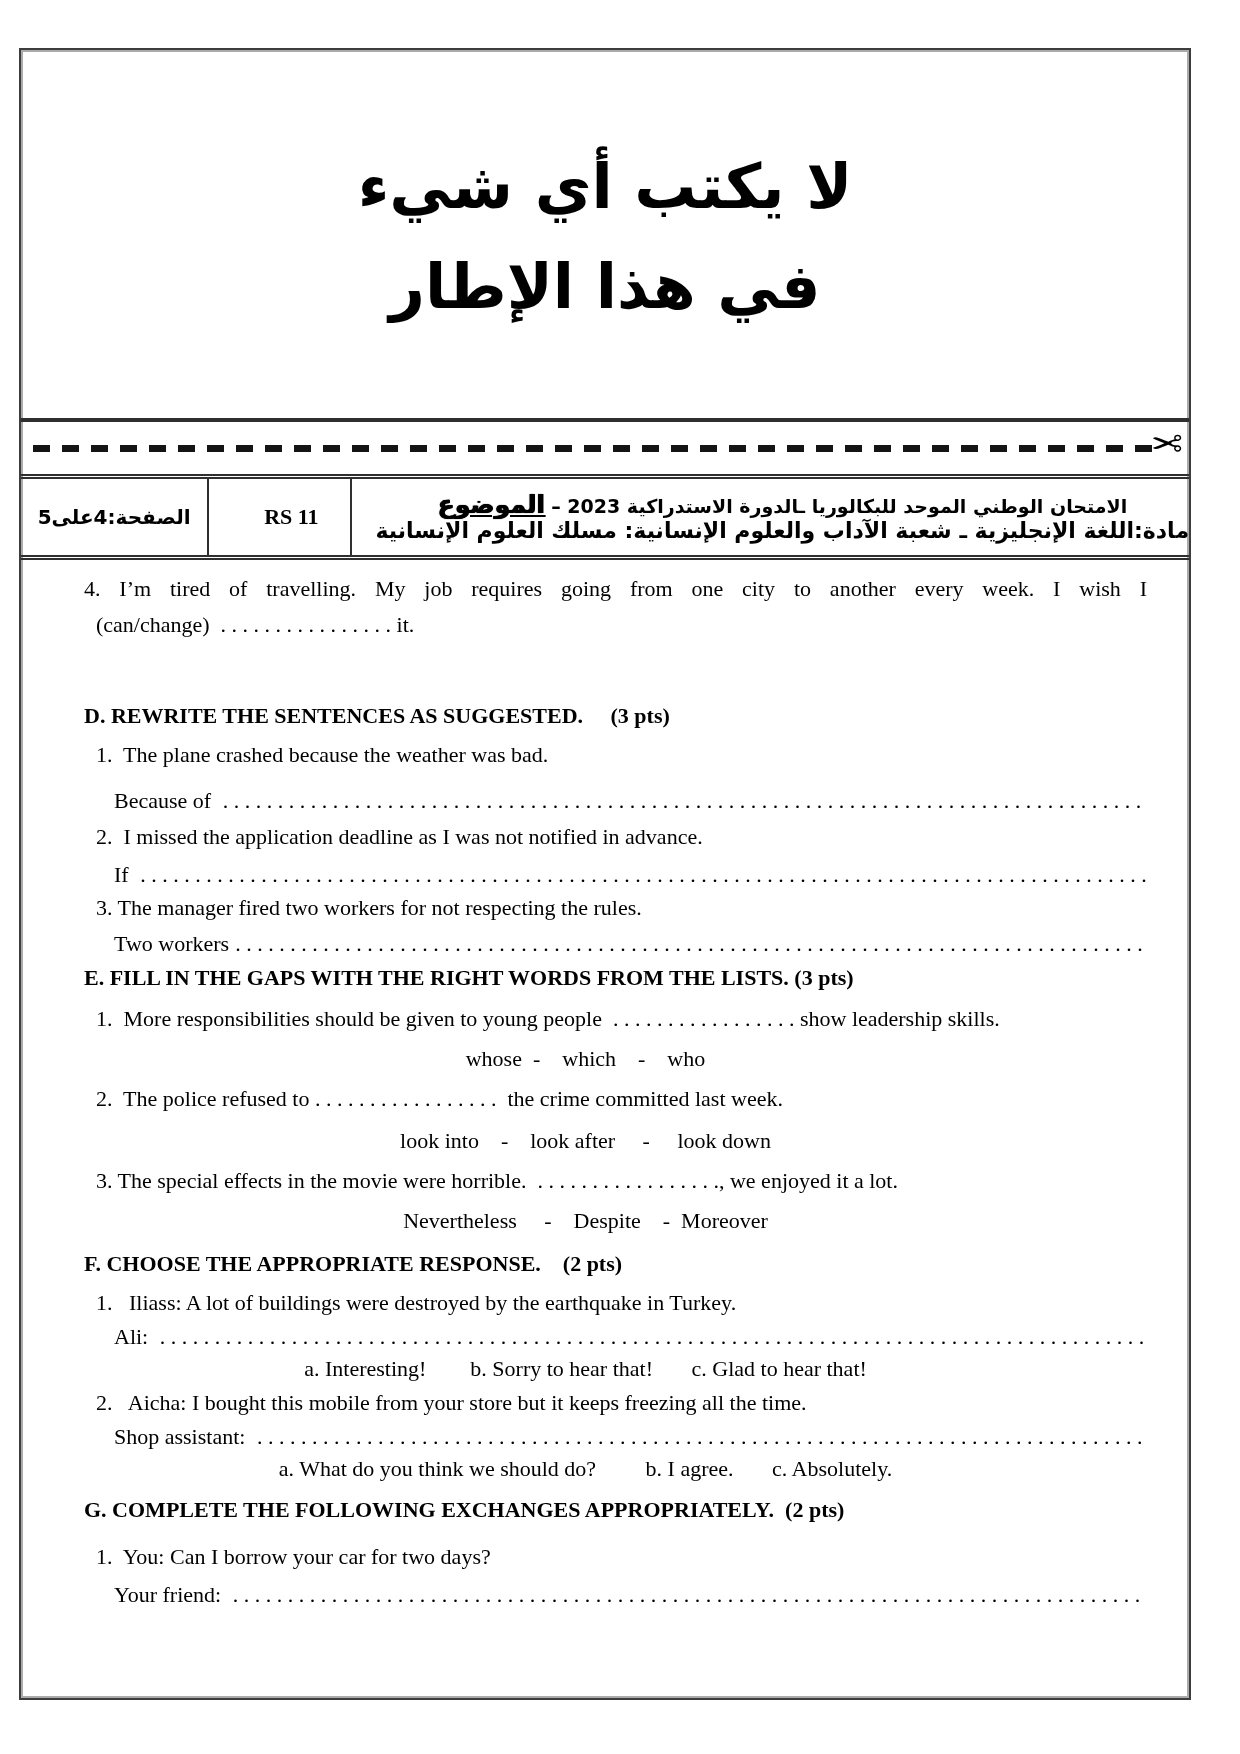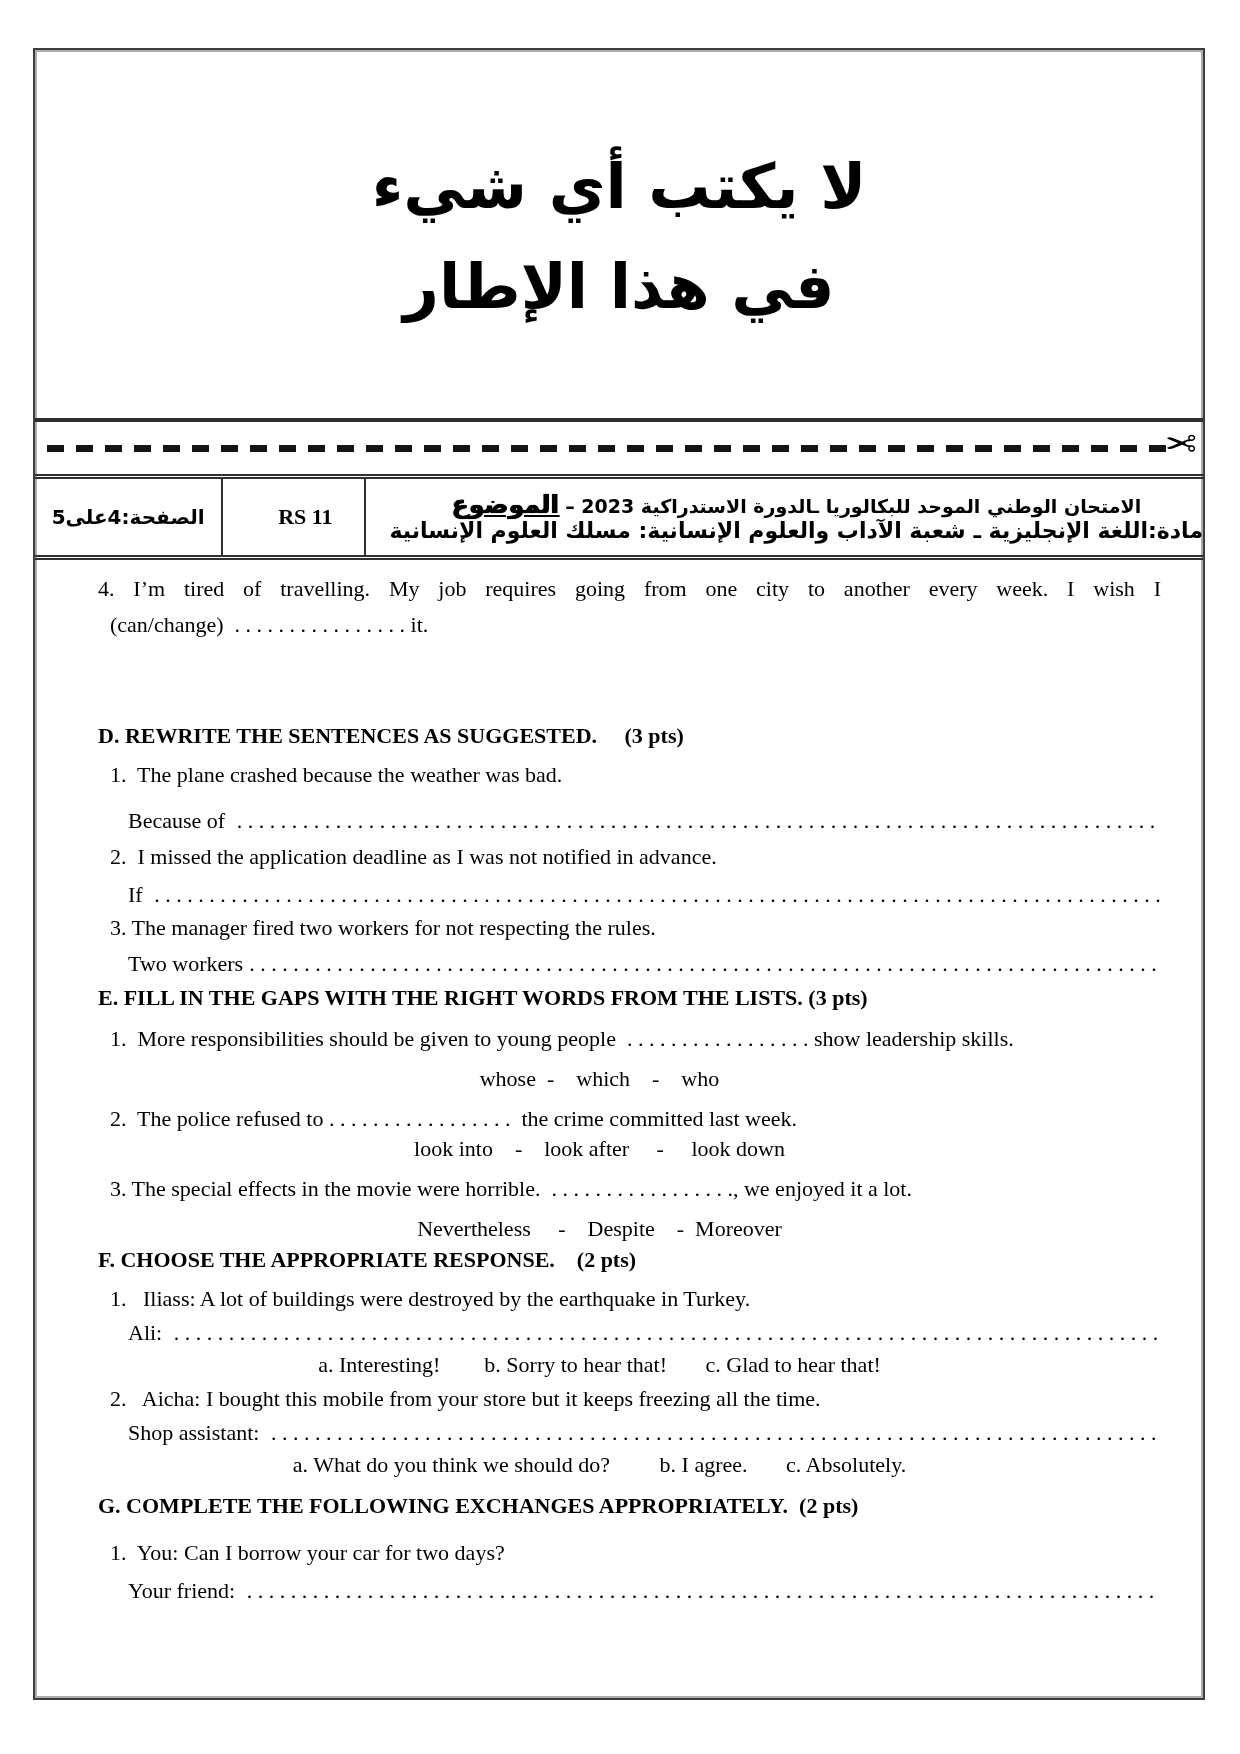--- a/index.html
+++ b/index.html
@@ -1,18 +1,18 @@
 <!DOCTYPE html>
 <html lang="en"><head>
 <meta charset="utf-8">
 <style>
   html,body{margin:0;padding:0;background:#ffffff;}
   body{width:1240px;height:1754px;position:relative;font-family:"Liberation Serif",serif;color:#000;}
   .page-frame{
-    position:absolute;left:33px;top:48px;width:1172px;height:1652px;
+    position:absolute;left:19px;top:48px;width:1172px;height:1652px;
     border:2px solid #3d3d3d;box-shadow:inset 0 0 0 2px #ababab;
     display:flex;flex-direction:column;box-sizing:border-box;background:#fff;
   }
   
   .no-write{height:372px;border-bottom:4px solid #2f2f2f;display:flex;flex-direction:column;
     align-items:center;justify-content:center;box-sizing:border-box;padding-top:6px;}
   .no-write .ar-big{font-family:"DejaVu Sans",sans-serif;font-weight:bold;font-size:62px;
     line-height:100px;direction:rtl;white-space:pre;}
   
   .cut-row{height:52px;display:flex;align-items:center;box-sizing:border-box;padding:0 4px 0 12px;}
@@ -33,22 +33,22 @@
   .content{flex:1;padding:12px 42px 0 63px;font-size:22px;box-sizing:border-box;overflow:hidden;}
   .row{line-height:30px;white-space:pre-wrap;}
   .justify{text-align:justify;text-align-last:justify;}
   .heading{font-weight:bold;line-height:32px;white-space:pre-wrap;}
   .item{padding-left:12px;}
   .ansline{display:flex;padding-left:30px;align-items:flex-end;}
   .ansline .label{white-space:pre;}
   .ansline .dots{flex:1;overflow:hidden;white-space:nowrap;margin-left:6px;}
   .options{font-weight:normal;text-align:center;white-space:pre-wrap;padding-right:60px;}
   .mt6{margin-top:6px;}  .mt8{margin-top:8px;}  .mt10{margin-top:10px;}
-  .mt12{margin-top:0;}.mt16{margin-top:16px;}.mt2{margin-top:2px;}
-  .mt4{margin-top:4px;}  .mt80{margin-top:80px;}.mt0{margin-top:3px;}
+  .mt12{margin-top:12px;}.mt16{margin-top:16px;}.mt2{margin-top:2px;}
+  .mt4{margin-top:4px;}  .mt80{margin-top:60px;}.mt0{margin-top:3px;}
 </style>
 </head>
 <body>
 
 <div class="page-frame">
 
   <div class="no-write">
     <div class="ar-big">لا يكتب أي شيء</div>
     <div class="ar-big">في هذا الإطار</div>
   </div>

